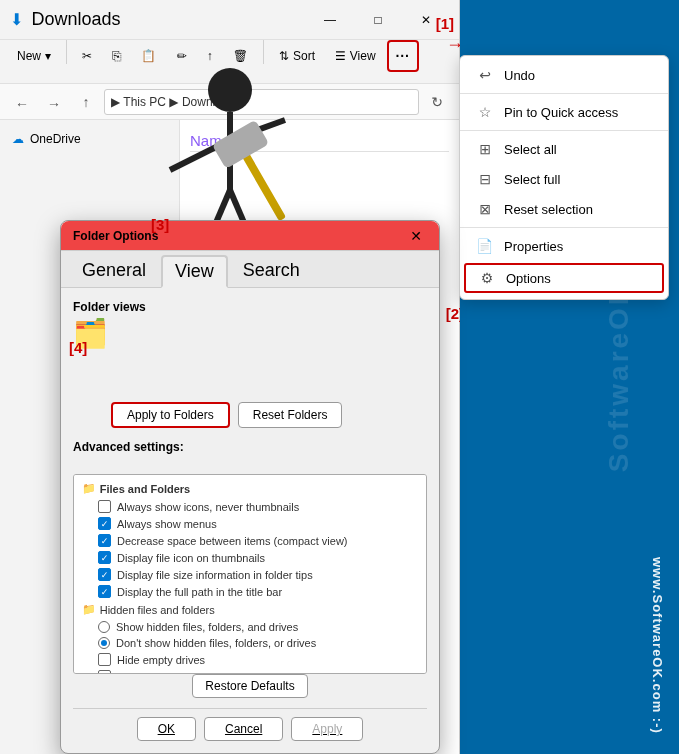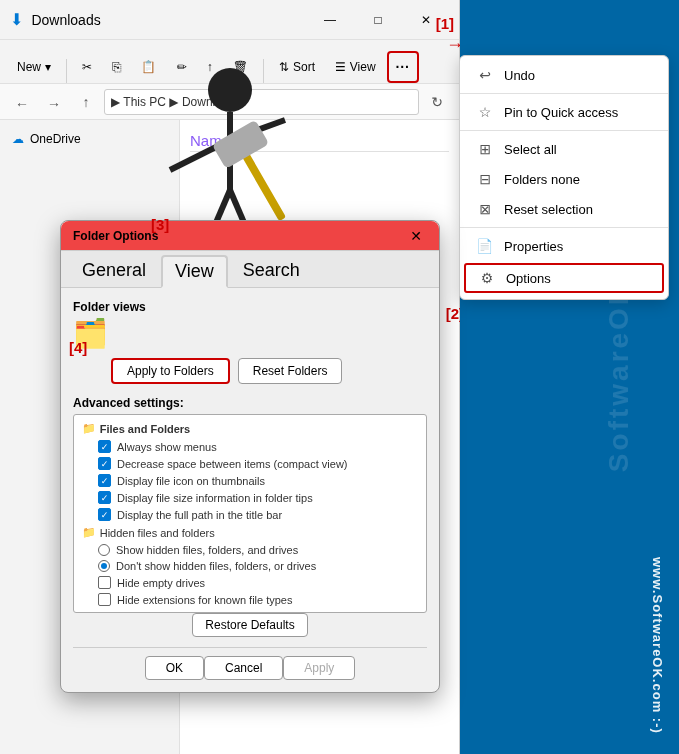--- a/index.html
+++ b/index.html
@@ -31,21 +31,21 @@
       align-items: center;
       padding: 0 10px;
       border-bottom: 1px solid #e0e0e0;
       gap: 8px;
     }
     .title-bar-icon {
       color: #0078d4;
       font-size: 16px;
     }
     .title-bar-text {
-      font-size: 14px;
+      font-size: 18px;
       font-weight: 400;
       color: #000;
     }
     .title-bar-controls {
       margin-left: auto;
       display: flex;
       gap: 2px;
     }
     .title-btn {
       width: 46px;
@@ -57,21 +57,21 @@
       display: flex;
       align-items: center;
       justify-content: center;
     }
 
     
     .toolbar {
       background: #f3f3f3;
       height: 44px;
       display: flex;
-      align-items: flex-end;
+      align-items: flex-start;
       padding: 0 8px;
       gap: 2px;
       border-bottom: 1px solid #e0e0e0;
     }
     .toolbar-btn {
       height: 32px;
       padding: 0 8px;
       border: 1px solid transparent;
       background: transparent;
       cursor: pointer;
@@ -308,28 +308,29 @@
       margin-bottom: 12px;
       margin-left: 38px;
     }
     .dialog-btn {
       padding: 4px 14px;
       border: 1px solid #999;
       background: #fff;
       border-radius: 4px;
       cursor: pointer;
       font-size: 12px;
+      margin-top: 44px;
     }
     .dialog-btn-highlighted {
       border: 2px solid #c00;
     }
     .advanced-settings-label {
       font-size: 12px;
       font-weight: 600;
-      margin-bottom: 4px;
+      margin-bottom: 20px;
     }
     .advanced-list {
       border: 1px solid #aaa;
       border-radius: 3px;
       background: #fff;
       padding: 4px 0;
       max-height: 200px;
       overflow-y: auto;
       font-size: 11px;
     }
@@ -380,23 +381,25 @@
       padding: 3px 8px;
       display: flex;
       align-items: center;
       gap: 4px;
       font-size: 11px;
       color: #333;
     }
     .dialog-footer-buttons {
       display: flex;
       justify-content: center;
+      gap: 8px;
       margin-top: 10px;
       padding-top: 8px;
       border-top: 1px solid #ccc;
+      text-decoration: underline;
     }
     .footer-btn {
       padding: 4px 20px;
       border: 1px solid #999;
       background: #fff;
       border-radius: 4px;
       cursor: pointer;
       font-size: 12px;
     }
     .footer-btn.disabled { color: #aaa; cursor: default; }
@@ -522,21 +525,21 @@
     <span class="menu-item-icon">☆</span>
     <span>Pin to Quick access</span>
   </div>
   <div class="menu-divider"></div>
   <div class="menu-item">
     <span class="menu-item-icon">⊞</span>
     <span>Select all</span>
   </div>
   <div class="menu-item">
     <span class="menu-item-icon">⊟</span>
-    <span>Folders none</span>
+    <span>Select full</span>
   </div>
   <div class="menu-item">
     <span class="menu-item-icon">⊠</span>
     <span>Reset selection</span>
   </div>
   <div class="menu-divider"></div>
   <div class="menu-item">
     <span class="menu-item-icon">📄</span>
     <span>Properties</span>
   </div>
@@ -591,20 +594,24 @@
       <button class="dialog-btn">Reset Folders</button>
     </div>
 
     <div class="advanced-settings-label">Advanced settings:</div>
 
     <div class="advanced-list">
 
       <div class="adv-category">
         <span>📁</span>
         <span>Files and Folders</span>
+      </div>
+      <div class="adv-item">
+        <div class="adv-checkbox"></div>
+        <span>Always show icons, never thumbnails</span>
       </div>
       <div class="adv-item">
         <div class="adv-checkbox checked">✓</div>
         <span>Always show menus</span>
       </div>
       <div class="adv-item">
         <div class="adv-checkbox checked">✓</div>
         <span>Decrease space between items (compact view)</span>
       </div>
       <div class="adv-item">

